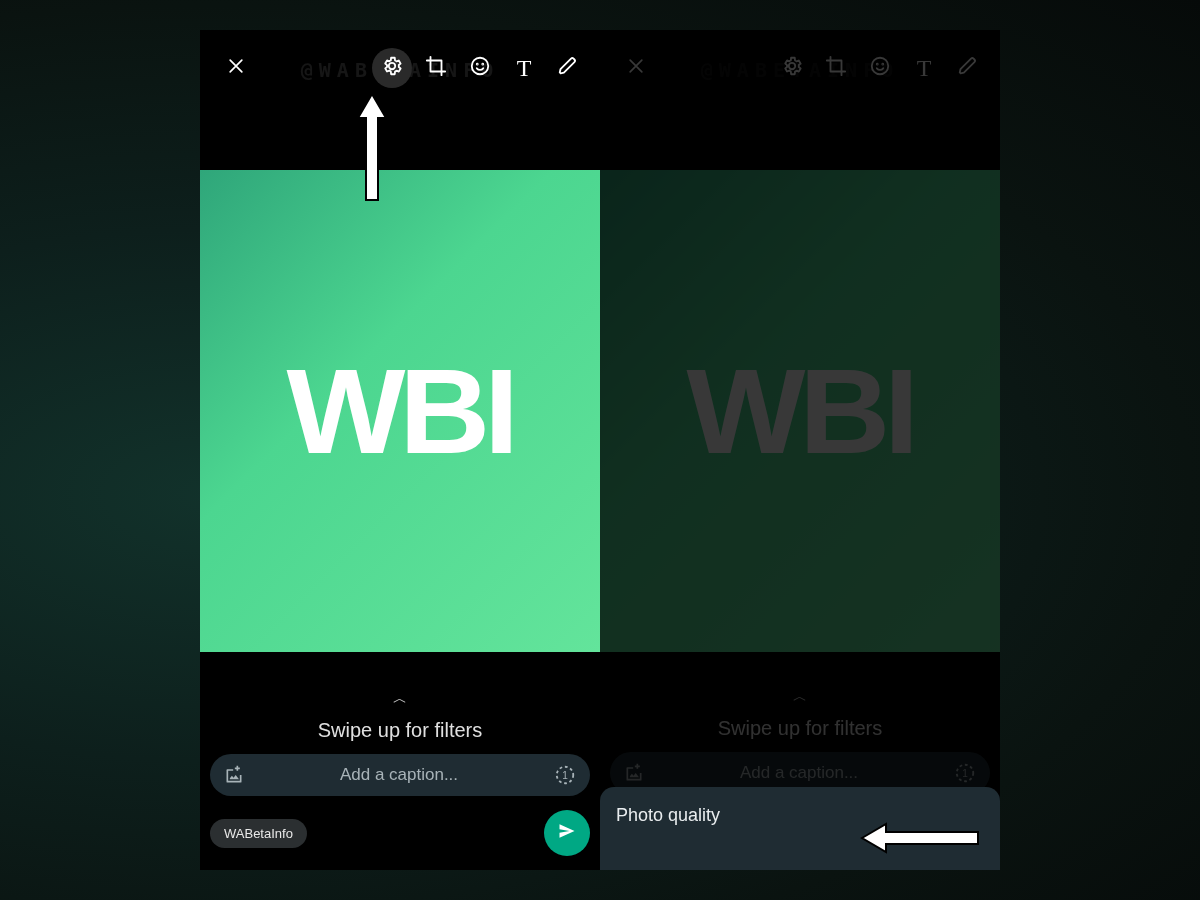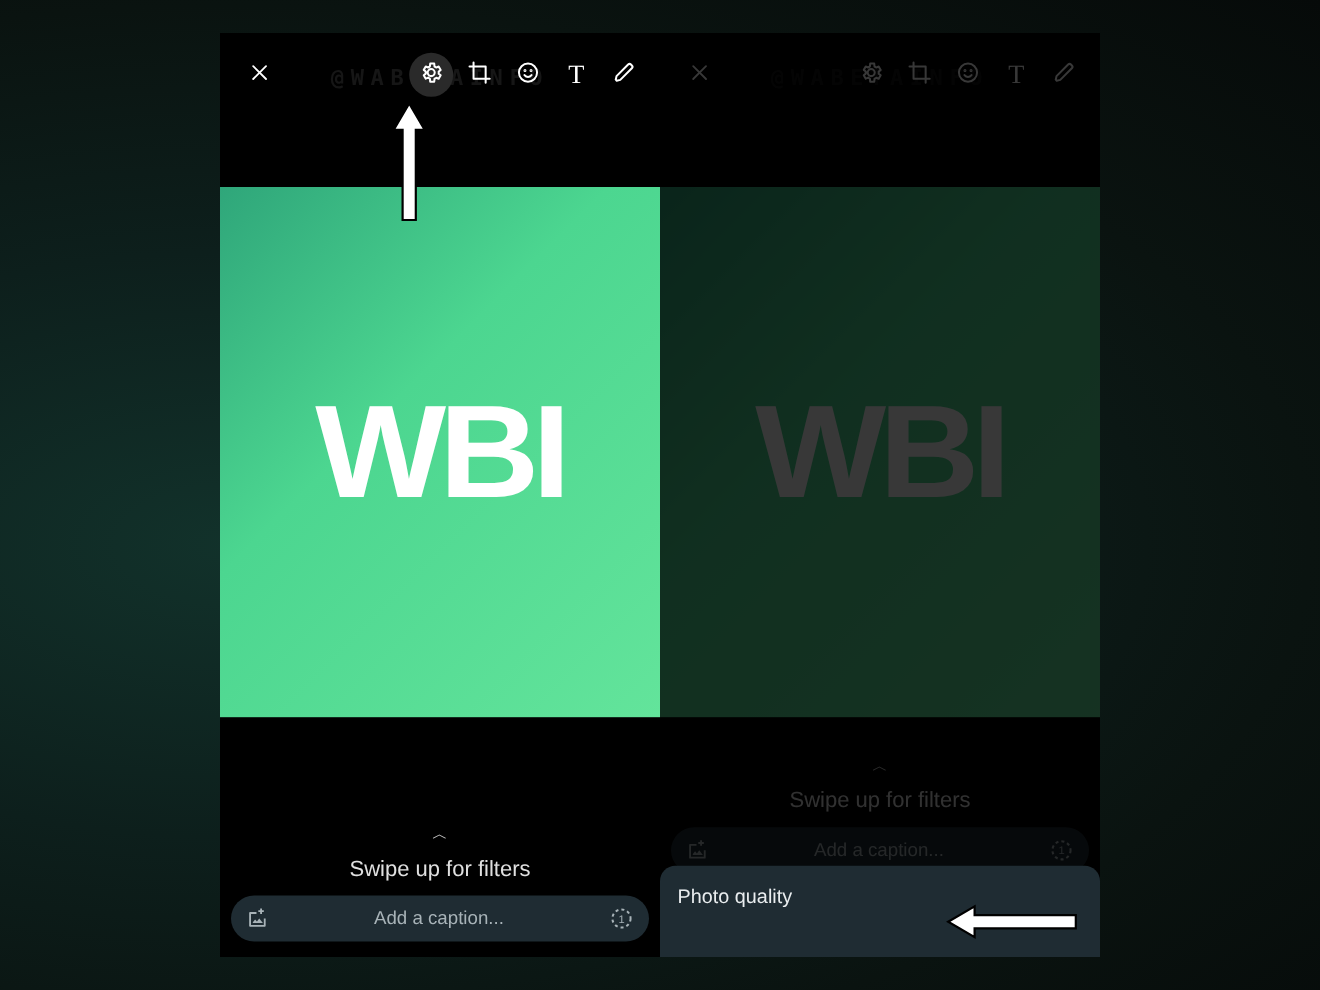--- a/index.html
+++ b/index.html
@@ -239,20 +239,31 @@
         </span>
         <span class="ph">Add a caption...</span>
         <span class="ic timer">
           <svg viewBox="0 0 24 24">
               <circle cx="12" cy="12" r="9" stroke-dasharray="3 3"></circle>
               <text x="12" y="16" text-anchor="middle" font-size="11" fill="#a8b3b8" stroke="none">1</text>
             </svg>
         </span>
       </div>
 
+      <div class="send-row">
+        <div class="chip">WABetaInfo</div>
+        <div class="grow"></div>
+        <div class="send-btn">
+          <span>
+            <svg viewBox="0 0 24 24">
+                <path d="M3 20l18-8L3 4v6l12 2-12 2z"></path>
+              </svg>
+          </span>
+        </div>
+      </div>
     </div>
   </div>
 
   <div class="pane pane-right">
     <div class="wm">@WABETAINFO</div>
 
     <div class="toolbar">
       <div class="tb-btn close">
         <span><svg viewBox="0 0 24 24">
               <path d="M5 5l14 14M19 5L5 19"></path>

